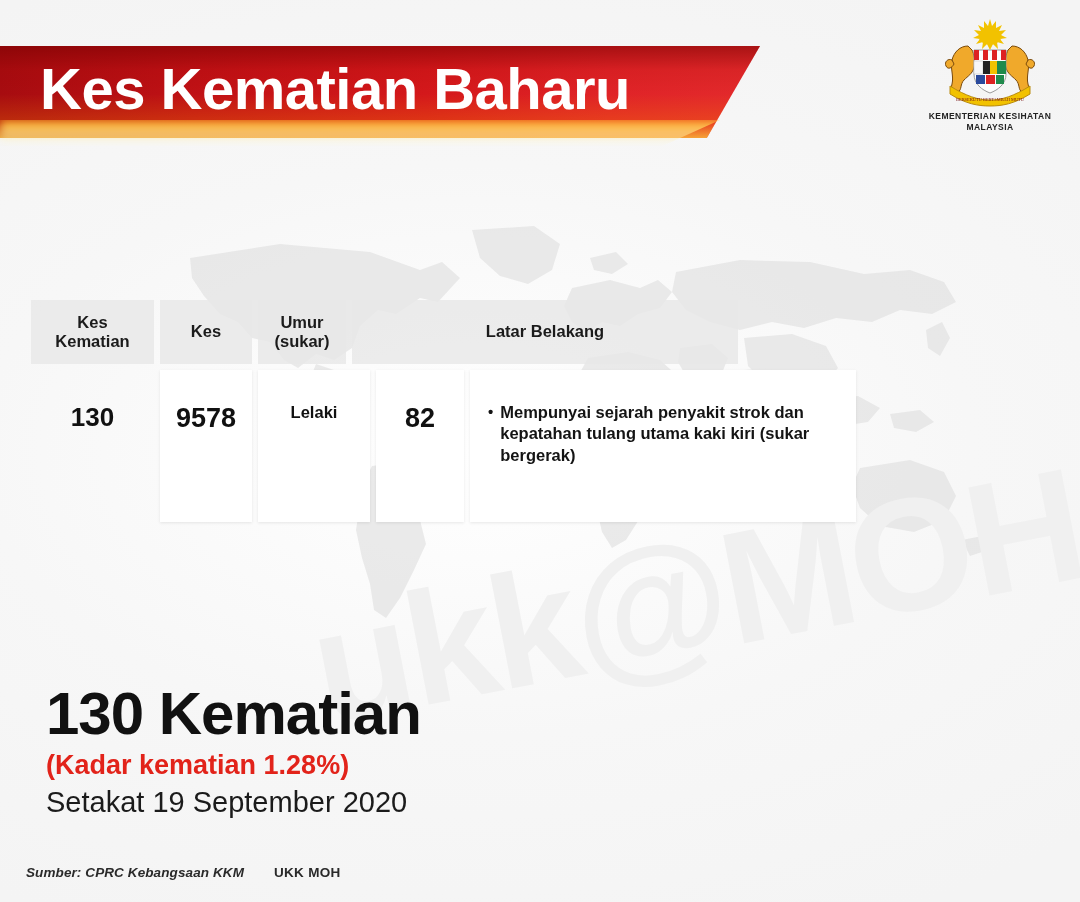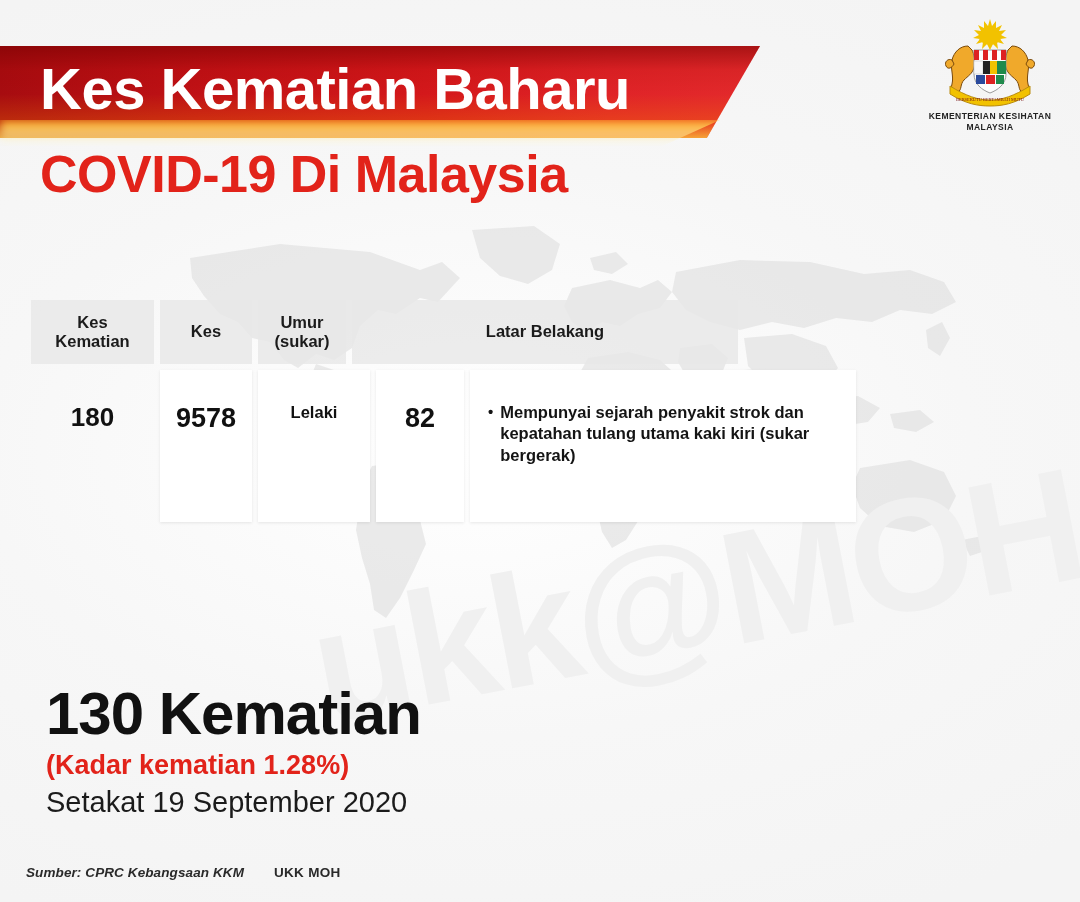--- a/index.html
+++ b/index.html
@@ -277,21 +277,20 @@
           <circle cx="658" cy="230" r="2.6"></circle>
       </g>
     </svg>
   </div>
 
   <div id="watermark">ukk@MOH</div>
 
   <div id="banner"></div>
   <div id="banner-glow"></div>
   <div id="title-line1">Kes Kematian Baharu</div>
-  <div id="title-line2">COVID-19 Di Malaysia</div>
 
   <div id="crest">
     <span>
       <svg width="104" height="92" viewBox="0 0 104 92" xmlns="http://www.w3.org/2000/svg" aria-hidden="true">
 
         <g fill="#f2c200">
           <path d="M52 3 L54 10 L58 5 L58 12 L64 9 L61 15 L68 14 L63 19 L69 22 L62 23 L66 28 L59 26 L60 33 L55 28 L52 34 L49 28 L44 33 L45 26 L38 28 L42 23 L35 22 L41 19 L36 14 L43 15 L40 9 L46 12 L46 5 L50 10 Z"></path>
         </g>
         <path d="M40 22 a14 14 0 0 0 24 0 a17 17 0 0 1 -24 0 Z" fill="#f2c200"></path>
 
@@ -346,21 +345,21 @@
       <div class="th c3">
         <div>
           <div>Umur</div>
           <div>(sukar)</div>
         </div>
       </div>
       <div class="th c5">Latar Belakang</div>
     </div>
 
     <div class="tbody">
-      <div class="td c0 center num transparent">180</div>
+      <div class="td c0 center num transparent">130</div>
       <div class="td c1 center num-big">9578</div>
       <div class="td c2 center">Lelaki</div>
       <div class="td c3 center num-big">82</div>
       <div class="td c5 left">
         <div class="bullet-row">
           <span class="bullet-dot">•</span>
           <span>Mempunyai sejarah penyakit strok dan kepatahan tulang utama kaki kiri (sukar bergerak)</span>
         </div>
       </div>
     </div>

